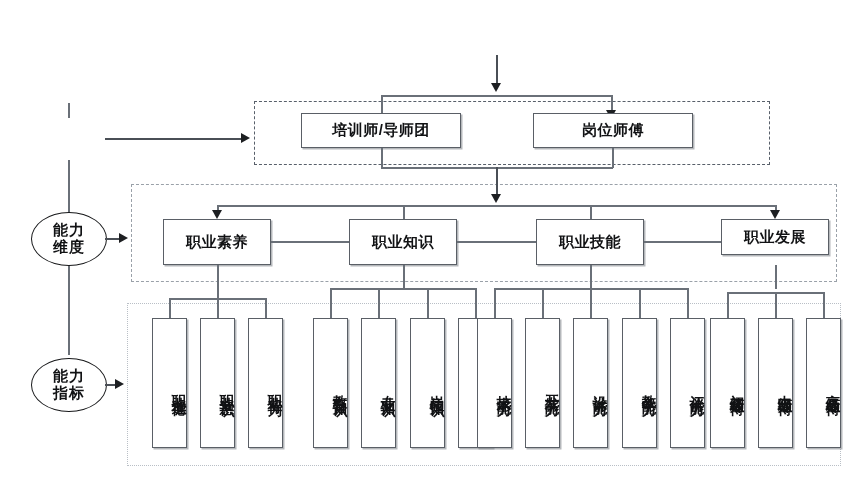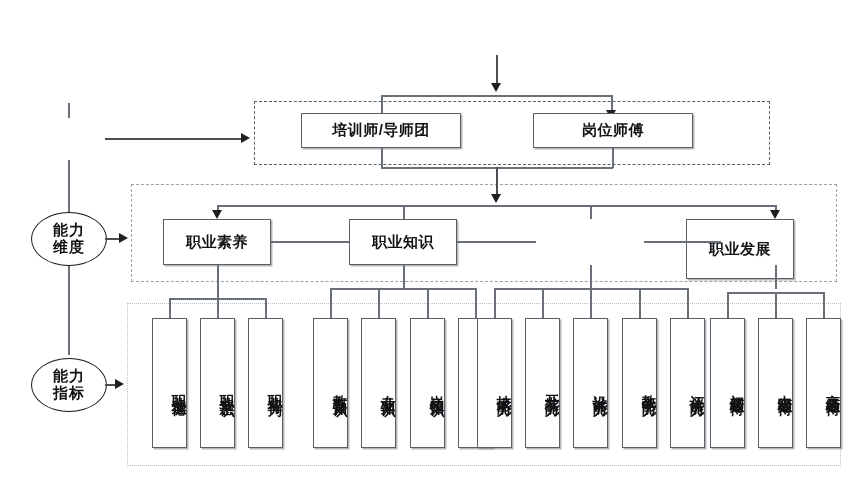--- a/index.html
+++ b/index.html
@@ -129,21 +129,22 @@
   <div class="ln lnh" style="left:217px;top:205px;width:559px;"></div>
   <div class="ln lnv" style="left:217px;top:205px;height:7px;"></div>
   <div class="arrow-down" style="left:212px;top:210px;"></div>
   <div class="ln lnv" style="left:403px;top:205px;height:14px;"></div>
   <div class="ln lnv" style="left:590px;top:205px;height:14px;"></div>
   <div class="ln lnv" style="left:775px;top:205px;height:7px;"></div>
   <div class="arrow-down" style="left:770px;top:210px;"></div>
 
   <div class="box dim" style="left:349px;top:219px;width:108px;height:46px;">职业知识</div>
   <div class="box dim" style="left:163px;top:219px;width:108px;height:46px;">职业素养</div>
-  <div class="box dim" style="left:686px;top:219px;width:108px;height:60px;">职业发展</div>
+  <div class="box dim" style="left:536px;top:219px;width:108px;height:46px;">职业技能</div>
+  <div class="box dim" style="left:721px;top:219px;width:108px;height:36px;">职业发展</div>
 
   <div class="ln lnh" style="left:271px;top:241px;width:78px;"></div>
   <div class="ln lnh" style="left:457px;top:241px;width:79px;"></div>
   <div class="ln lnh" style="left:644px;top:241px;width:77px;"></div>
 
   <div class="ln lnv" style="left:217px;top:265px;height:34px;"></div>
   <div class="ln lnv" style="left:403px;top:265px;height:24px;"></div>
   <div class="ln lnv" style="left:590px;top:265px;height:24px;"></div>
   <div class="ln lnv" style="left:775px;top:265px;height:24px;"></div>
 

